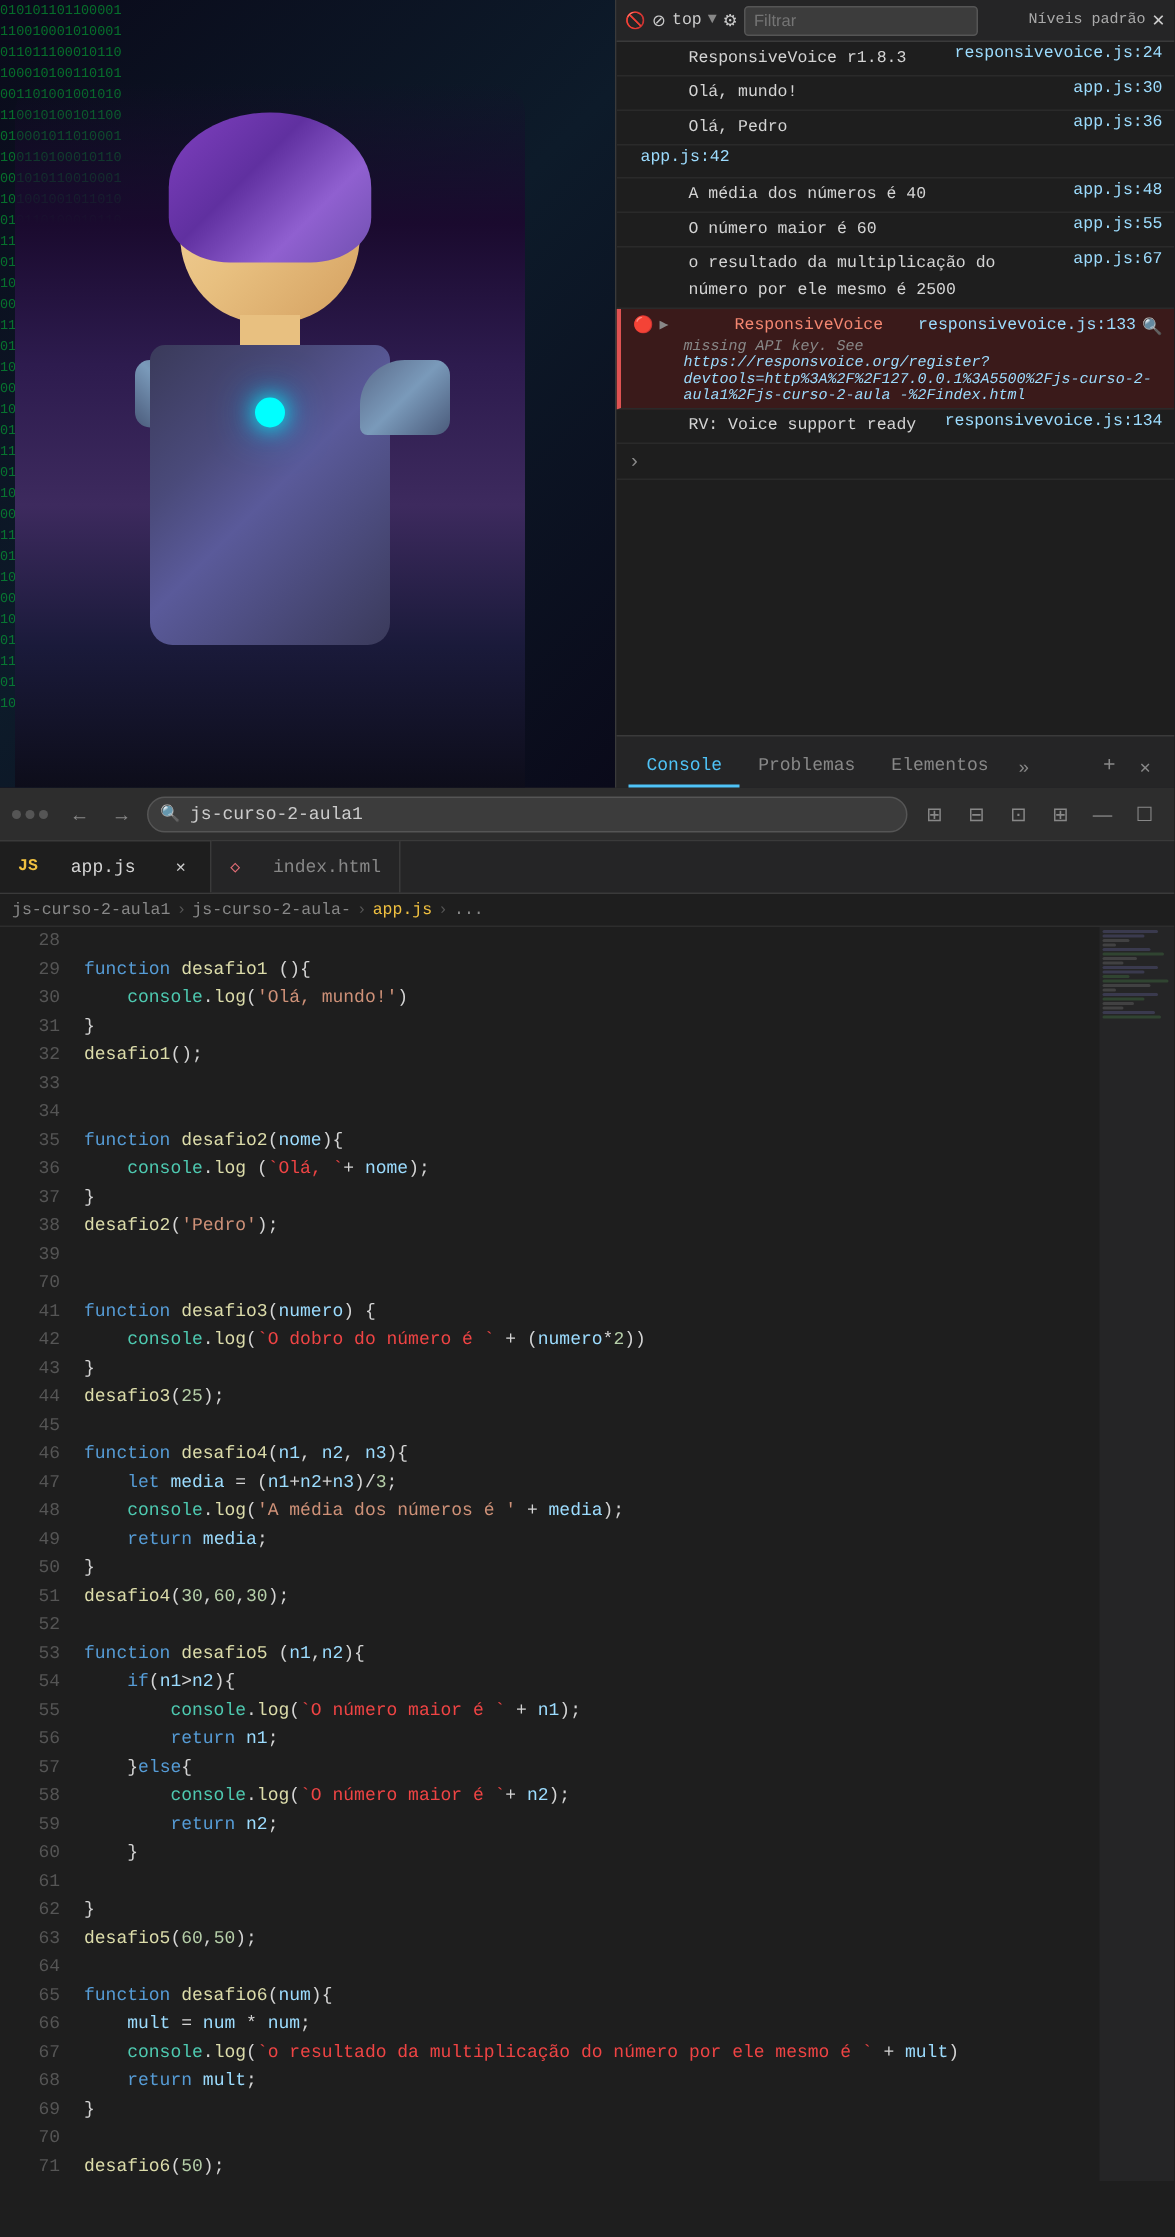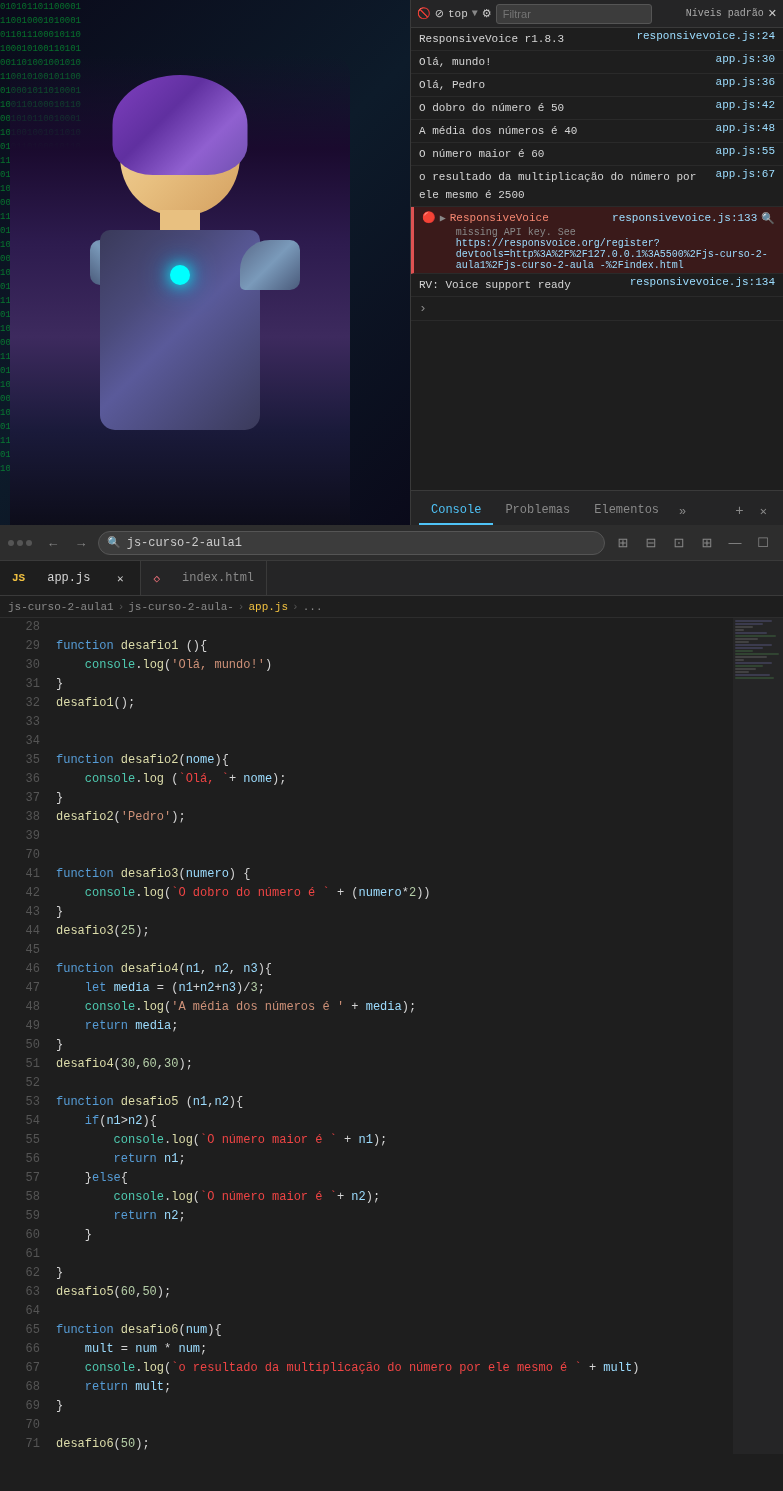--- a/index.html
+++ b/index.html
@@ -246,20 +246,21 @@
     .console-line.error {
       background: #3a1a1a;
       border-left: 3px solid #e05252;
     }
 
     .console-text {
       flex: 1;
       font-size: 11px;
       color: #d4d4d4;
       line-height: 18px;
+      margin-left: 40px;
     }
 
     .console-text.error-text {
       color: #f48771;
     }
 
     .console-link {
       font-size: 11px;
       color: #9cdcfe;
       text-decoration: none;
@@ -645,21 +646,20 @@
         <span class="console-text">Olá, mundo!</span>
         <a class="console-link" href="#">app.js:30</a>
       </div>
 
       <div class="console-line">
         <span class="console-text">Olá, Pedro</span>
         <a class="console-link" href="#">app.js:36</a>
       </div>
 
       <div class="console-line">
-        <span class="console-text">O dobro do número é 50</span>
         <a class="console-link" href="#">app.js:42</a>
       </div>
 
       <div class="console-line">
         <span class="console-text">A média dos números é 40</span>
         <a class="console-link" href="#">app.js:48</a>
       </div>
 
       <div class="console-line">
         <span class="console-text">O número maior é 60</span>
@@ -673,21 +673,21 @@
 
       <div class="console-line error">
         <span class="error-icon">🔴</span>
         <div style="flex:1;">
           <div style="display:flex;align-items:center;">
             <span class="error-expand">▶</span>
             <span class="console-text error-text">ResponsiveVoice</span>
             <a class="console-link" href="#" style="margin-left:auto;">responsivevoice.js:133</a>
             <button style="background:none;border:none;color:#888;cursor:pointer;font-size:11px;margin-left:4px;">🔍</button>
           </div>
-          <div style="padding-left:16px;font-size:10px;color:#888;">
+          <div style="padding-left:16px;font-size:10px;color:#888;font-style:italic;">
             <span>missing API key. See </span>
             <a class="console-url-link" href="#">https://responsvoice.org/register?devtools=http%3A%2F%2F127.0.0.1%3A5500%2Fjs-curso-2-aula1%2Fjs-curso-2-aula -%2Findex.html</a>
           </div>
         </div>
       </div>
 
       <div class="console-line">
         <span class="console-text">RV: Voice support ready</span>
         <a class="console-link" href="#">responsivevoice.js:134</a>
       </div>

